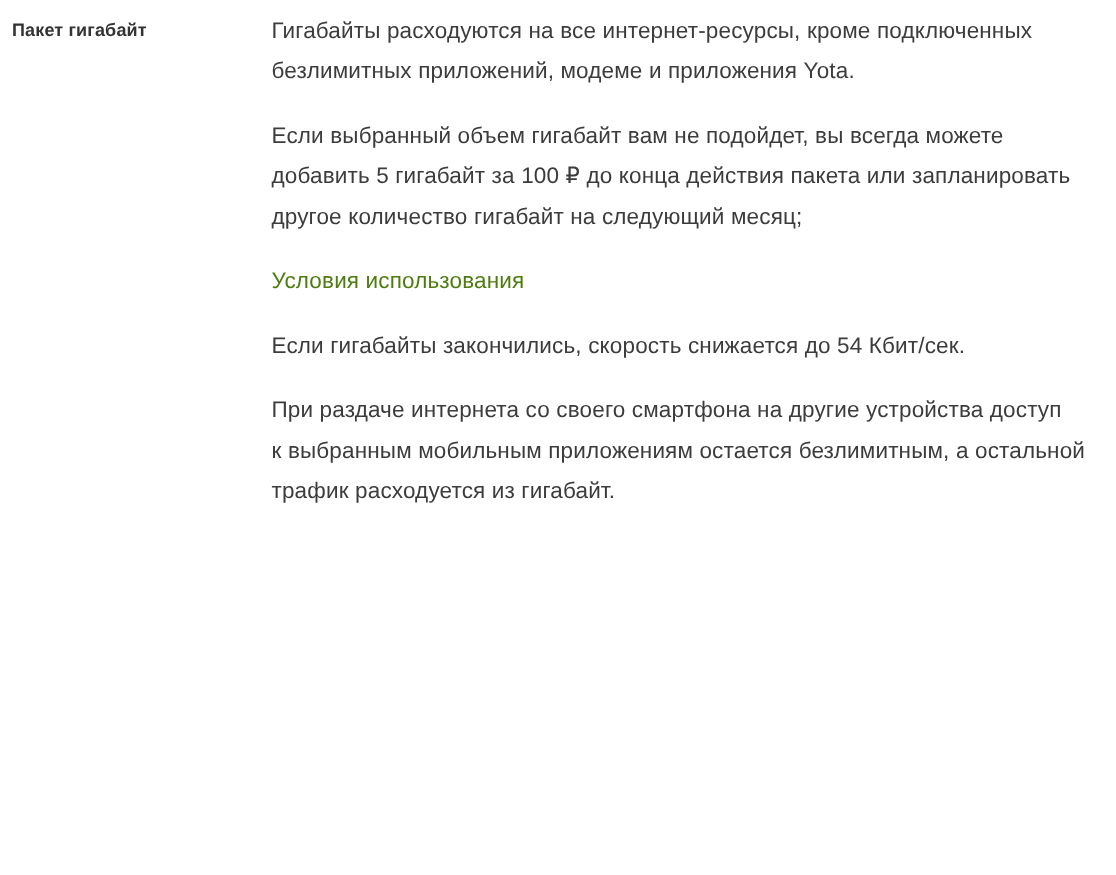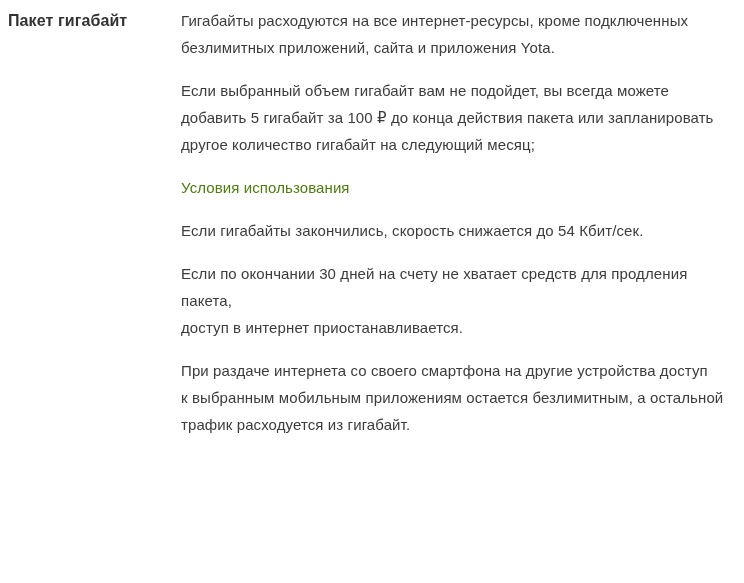--- a/index.html
+++ b/index.html
@@ -22,21 +22,21 @@
     box-sizing: border-box;
   }
   .label-col {
     width: 181px;
     flex: 0 0 181px;
     box-sizing: border-box;
     padding-left: 8px;
   }
   .label-col h2 {
     margin: 0;
-    font-size: 16px;
+    font-size: 12px;
     line-height: 27px;
     font-weight: bold;
     color: #333333;
     letter-spacing: 0.1px;
   }
   .content-col {
     flex: 1 1 auto;
     box-sizing: border-box;
     padding-right: 6px;
   }
@@ -57,25 +57,23 @@
 </style>
 </head>
 <body>
 
 <div class="row">
   <div class="label-col">
     <h2>Пакет гигабайт</h2>
   </div>
   <div class="content-col">
     <p>Гигабайты расходуются на все интернет-ресурсы, кроме подключенных
-безлимитных приложений, сайта и приложения Yota.</p>
+безлимитных приложений, модеме и приложения Yota.</p>
     <p>Если выбранный объем гигабайт вам не подойдет, вы всегда можете
 добавить 5 гигабайт за 100 ₽ до конца действия пакета или запланировать
 другое количество гигабайт на следующий месяц;</p>
     <p class="muted">Условия использования</p>
     <p>Если гигабайты закончились, скорость снижается до 54 Кбит/сек.</p>
-    <p>Если по окончании 30 дней на счету не хватает средств для продления пакета,
-доступ в интернет приостанавливается.</p>
     <p>При раздаче интернета со своего смартфона на другие устройства доступ
 к выбранным мобильным приложениям остается безлимитным, а остальной
 трафик расходуется из гигабайт.</p>
   </div>
 </div>
 
 </body></html>

